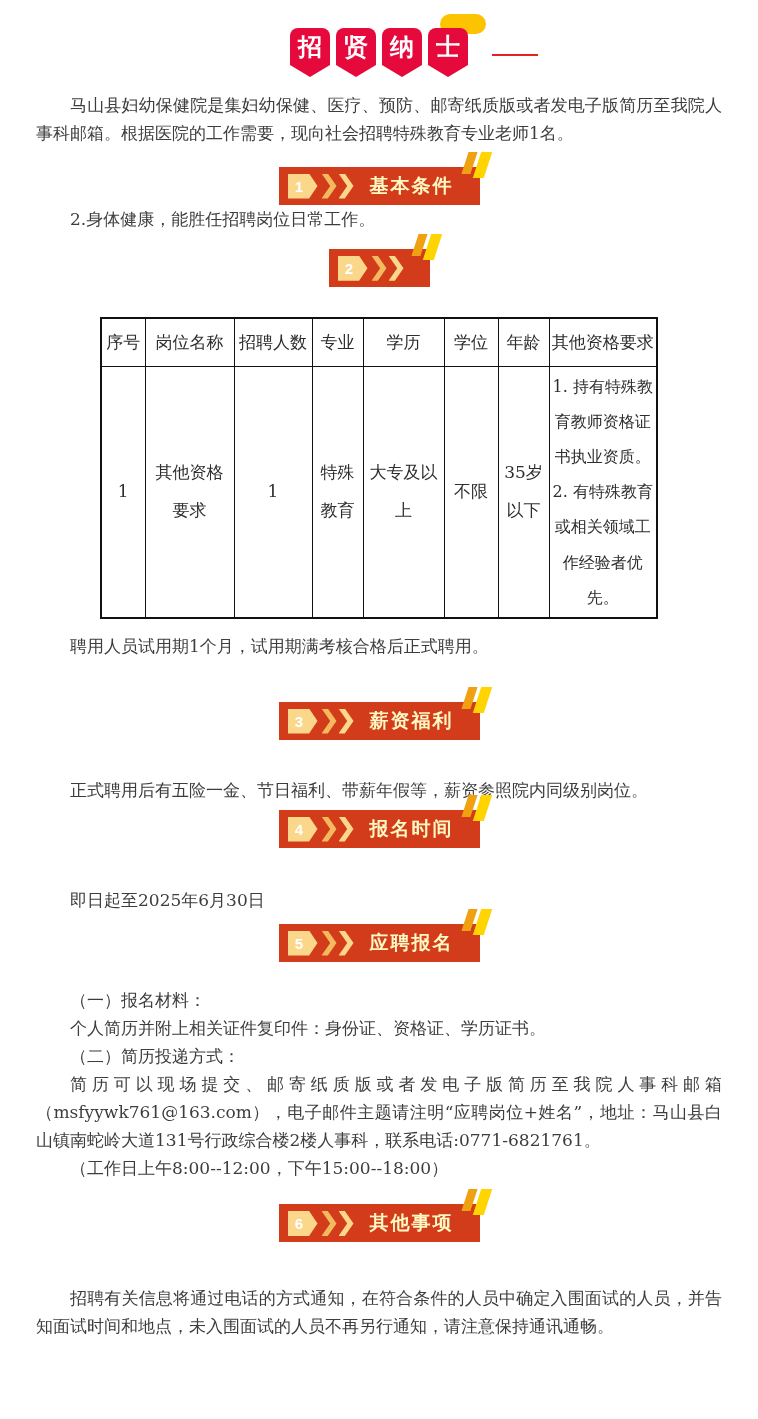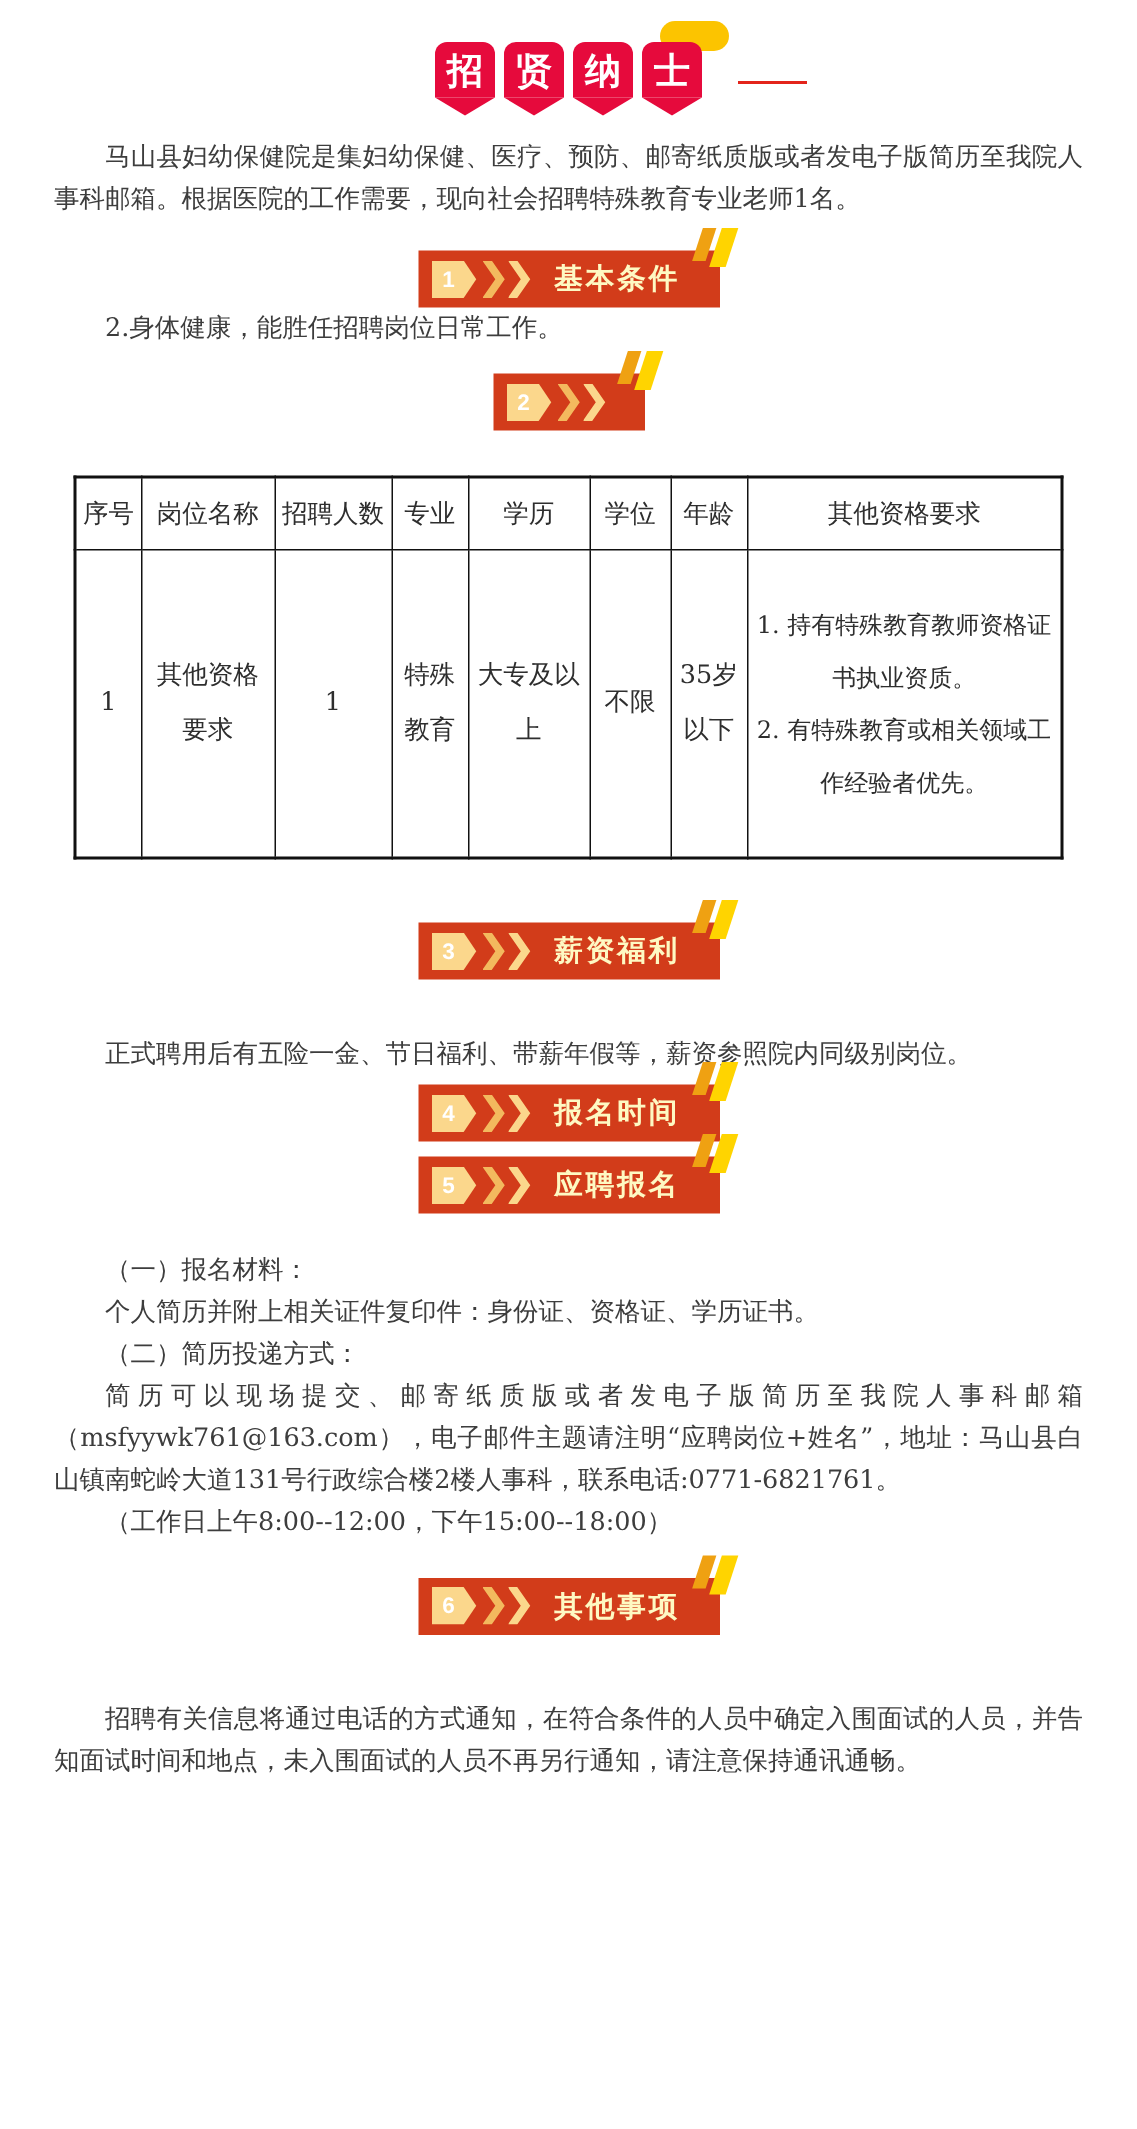--- a/index.html
+++ b/index.html
@@ -60,21 +60,21 @@
   .banner-title {
     margin-left:16px; color:#fef9c3; font-family:"Liberation Sans",sans-serif;
     font-weight:bold; font-size:19px; letter-spacing:2px; white-space:nowrap;
   }
   .quote { position:absolute; top:-15px; }
   .quote-dark  { right:6px;  width:9px;  height:22px; background:#efa112; transform:skewX(-18deg); }
   .quote-light { right:-8px; width:11px; height:26px; background:#ffd400; transform:skewX(-18deg); }
 
   
   table.positions {
-    width:660px; margin:30px auto 0; border-collapse:collapse;
+    width:558px; margin:30px auto 0; border-collapse:collapse;
     font-size:17px; color:#2e2e2e;
   }
   table.positions, table.positions td, table.positions th { border:1px solid #111; }
   table.positions { border:2px solid #111; }
   table.positions th {
     font-weight:normal; height:48px; text-align:center; vertical-align:middle; padding:2px;
   }
   table.positions td {
     height:206px; text-align:center; vertical-align:middle;
     line-height:2.2; padding:2px 3px;
@@ -182,20 +182,21 @@
         <td>不限</td>
         <td>35岁以下</td>
         <td class="req">
           <div>1. 持有特殊教育教师资格证书执业资质。</div>
           <div>2. 有特殊教育或相关领域工作经验者优先。</div>
         </td>
       </tr>
     </tbody>
       </table>
 
+    <p class="body-text mt-note">聘用人员试用期1个月，试用期满考核合格后正式聘用。</p>
 
     <div class="banner-row mt-b3">
       <div class="banner">
         <span class="numtag">3</span>
         <span class="chev chev1"></span>
         <span class="chev chev2"></span>
         <span class="banner-title">薪资福利</span>
         <span class="quote quote-dark"></span>
         <span class="quote quote-light"></span>
       </div>
@@ -207,20 +208,21 @@
       <div class="banner">
         <span class="numtag">4</span>
         <span class="chev chev1"></span>
         <span class="chev chev2"></span>
         <span class="banner-title">报名时间</span>
         <span class="quote quote-dark"></span>
         <span class="quote quote-light"></span>
       </div>
     </div>
 
+    <p class="body-text mt-time">即日起至2025年6月30日</p>
 
     <div class="banner-row mt-b5">
       <div class="banner">
         <span class="numtag">5</span>
         <span class="chev chev1"></span>
         <span class="chev chev2"></span>
         <span class="banner-title">应聘报名</span>
         <span class="quote quote-dark"></span>
         <span class="quote quote-light"></span>
       </div>

